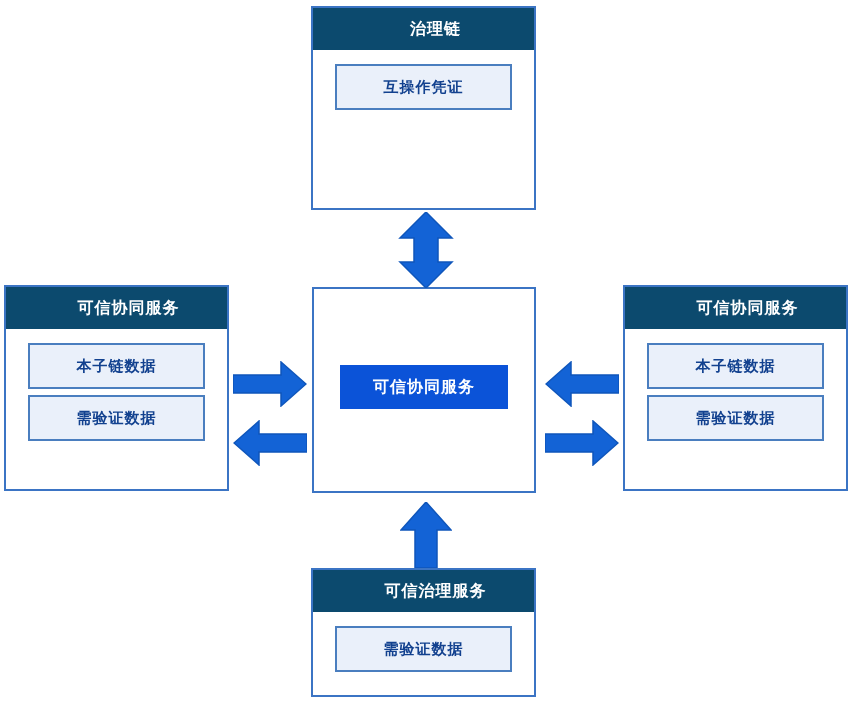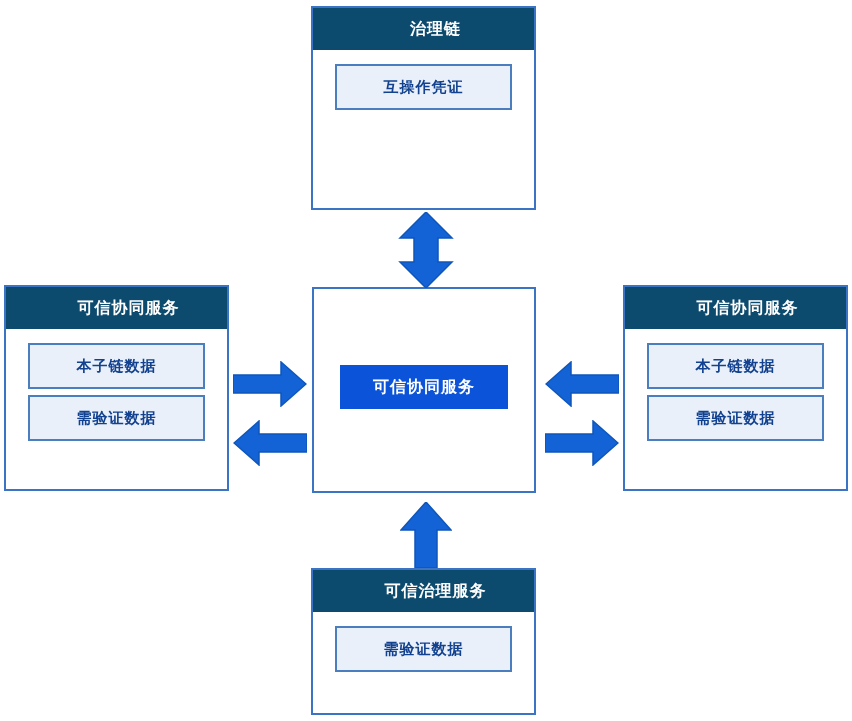--- a/index.html
+++ b/index.html
@@ -92,21 +92,21 @@
   
   .arrow {
     position: absolute;
   }
   .arrow svg { display: block; }
 
   
   .p-top    { left: 311px; top: 6px;   width: 225px; height: 204px; }
   .p-left   { left: 4px;   top: 285px; width: 225px; height: 206px; }
   .p-right  { left: 623px; top: 285px; width: 225px; height: 206px; }
-  .p-bottom { left: 311px; top: 568px; width: 225px; height: 147px; }
+  .p-bottom { left: 311px; top: 568px; width: 225px; height: 129px; }
   .p-center { left: 312px; top: 287px; width: 224px; height: 206px; }
 
   .pill-center { left: 340px; top: 365px; width: 168px; height: 44px; }
 
   .a-top    { left: 398px; top: 212px; }
   .a-bottom { left: 400px; top: 502px; }
   .a-left-in   { left: 233px; top: 361px; }
   .a-left-out  { left: 233px; top: 420px; }
   .a-right-in  { left: 545px; top: 361px; }
   .a-right-out { left: 545px; top: 420px; }

